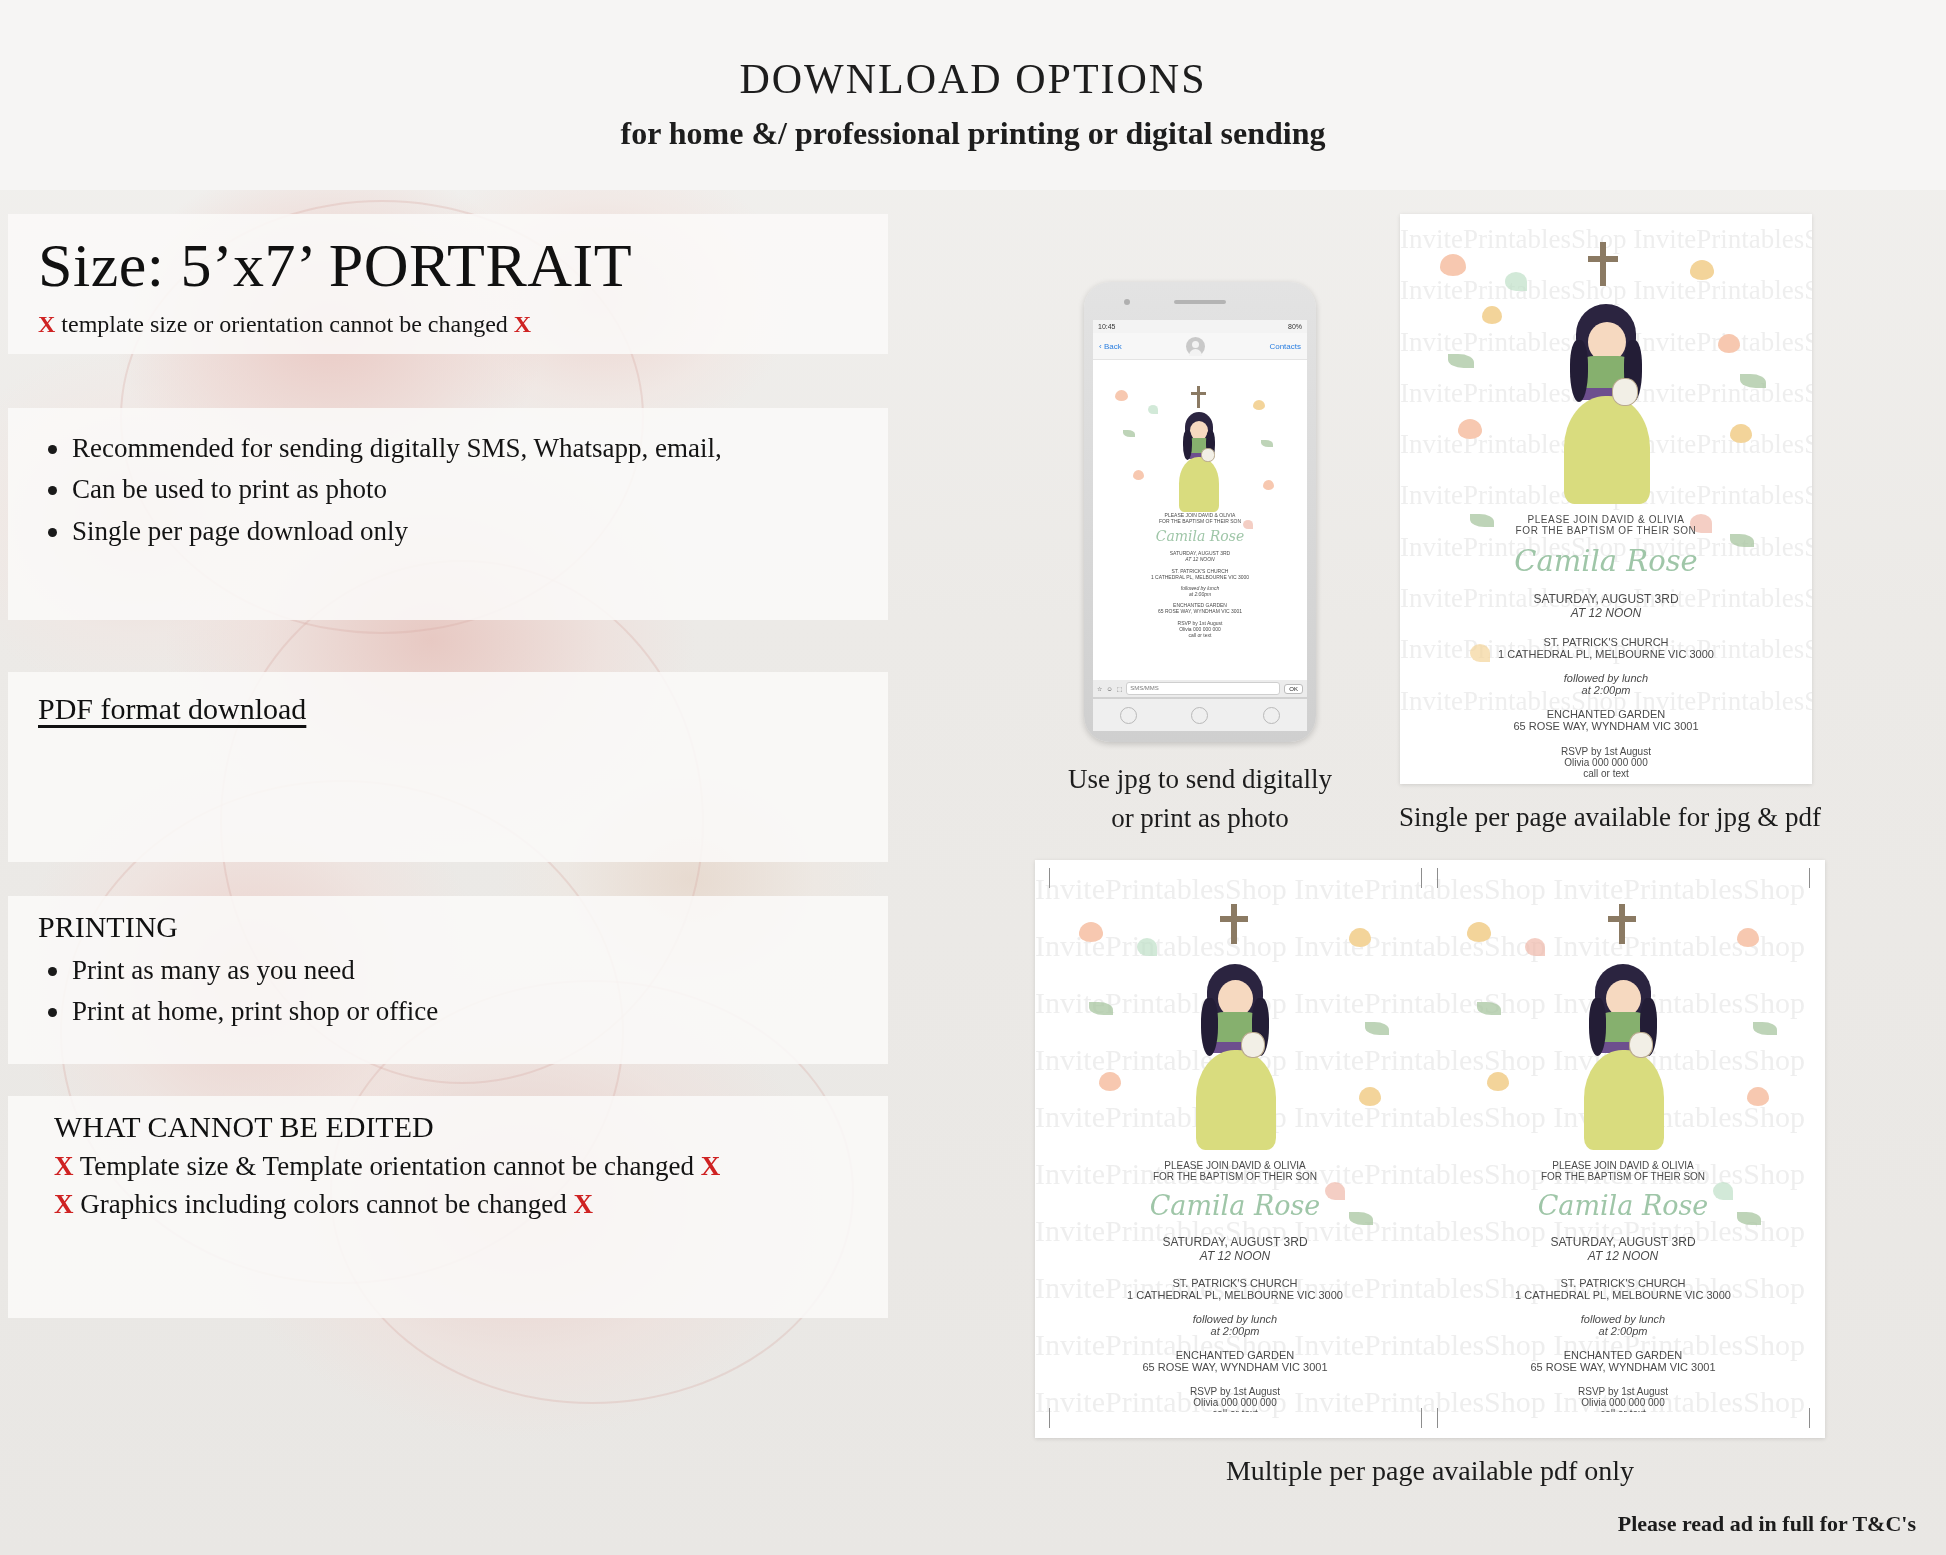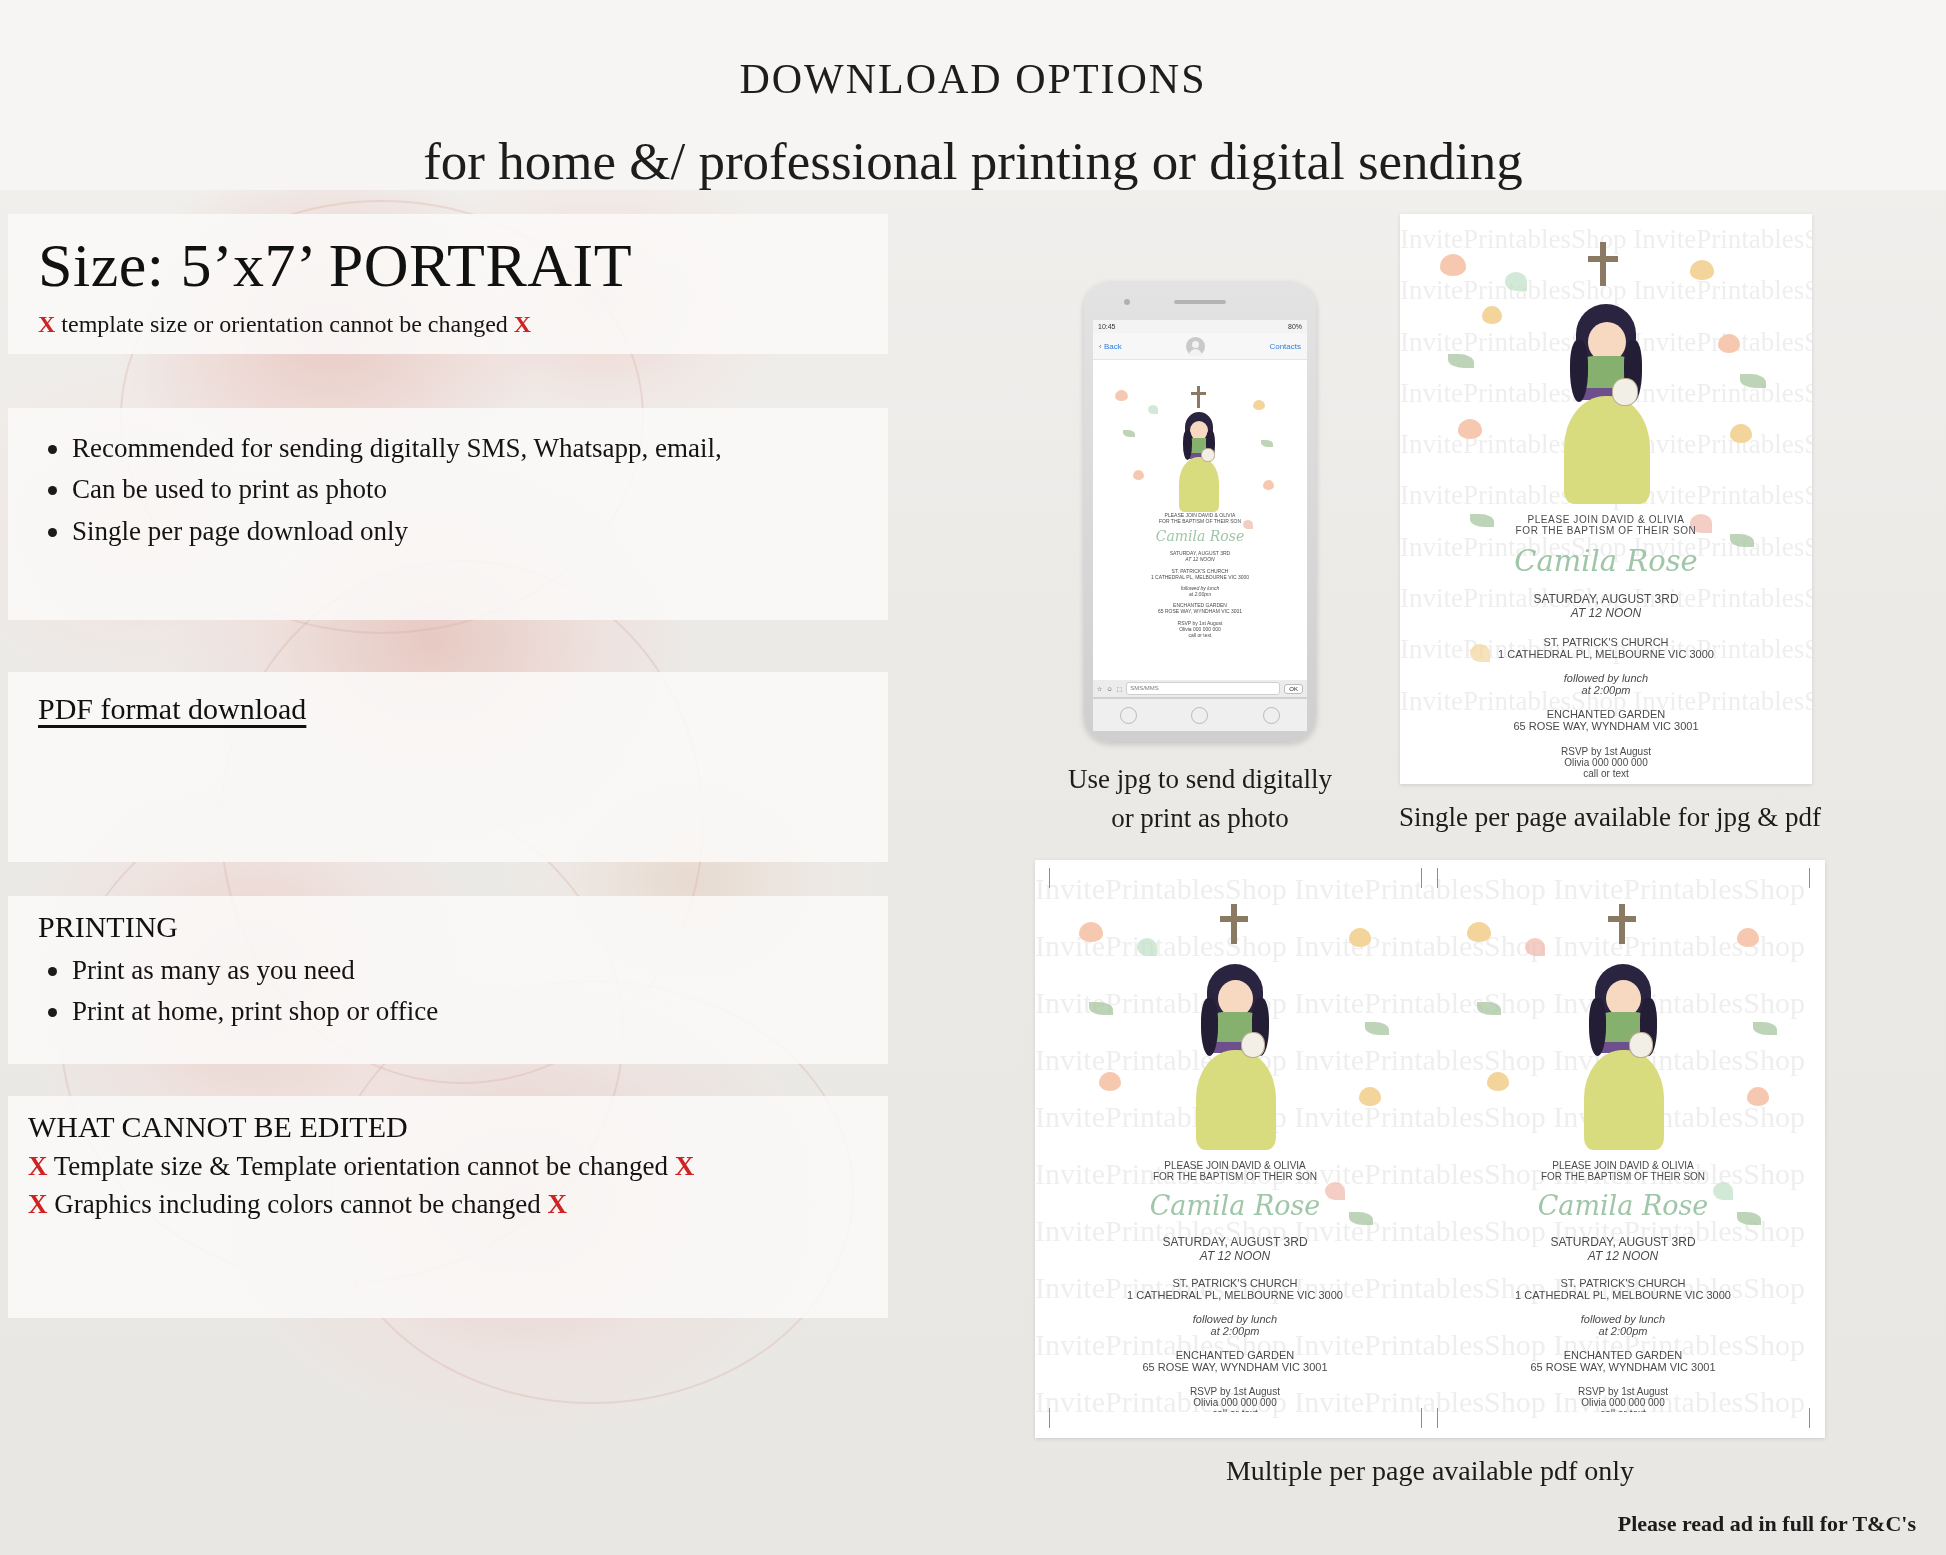--- a/index.html
+++ b/index.html
@@ -32,21 +32,21 @@
   .header{
     position:absolute;left:0;top:0;width:1946px;height:190px;
     background:#f6f5f4;
     text-align:center;
     z-index:5;
   }
   .header .line1{
     font-size:42px;letter-spacing:2px;color:#1d1d1d;margin-top:55px;
   }
   .header .line2{
-    font-size:53px;color:#1d1d1d;margin-top:28px;
+    font-size:32px;color:#1d1d1d;margin-top:12px;font-weight:bold;
   }
   
   .panel{
     position:absolute;
     background:rgba(250,249,248,0.88);
     z-index:4;
   }
   .panel .h1{
     font-size:62px;color:#111;letter-spacing:0.5px;
   }
@@ -181,21 +181,21 @@
 </div>
 
 <div class="panel" style="left:8px;top:896px;width:880px;height:168px;padding:14px 30px;box-sizing:border-box;">
   <div class="sec-title plain">PRINTING</div>
   <ul class="bul">
     <li>Print as many as you need</li>
     <li>Print at home, print shop or office</li>
   </ul>
 </div>
 
-<div class="panel" style="left:8px;top:1096px;width:880px;height:222px;padding:14px 20px;box-sizing:border-box;">
+<div class="panel" style="left:8px;top:1096px;width:880px;height:222px;padding:14px 46px;box-sizing:border-box;">
   <div class="sec-title plain">WHAT CANNOT BE EDITED</div>
   <div class="notline">
     <span class="x">X</span>
     <span>Template size &amp; Template orientation cannot be changed</span>
     <span class="x">X</span>
   </div>
   <div class="notline">
     <span class="x">X</span>
     <span>Graphics including colors cannot be changed</span>
     <span class="x">X</span>

